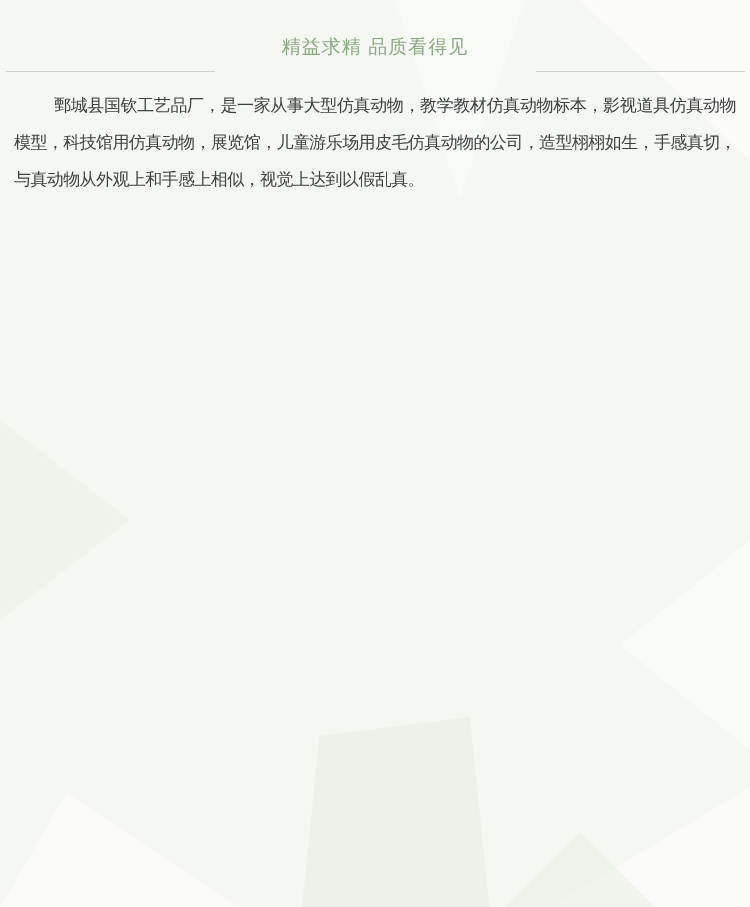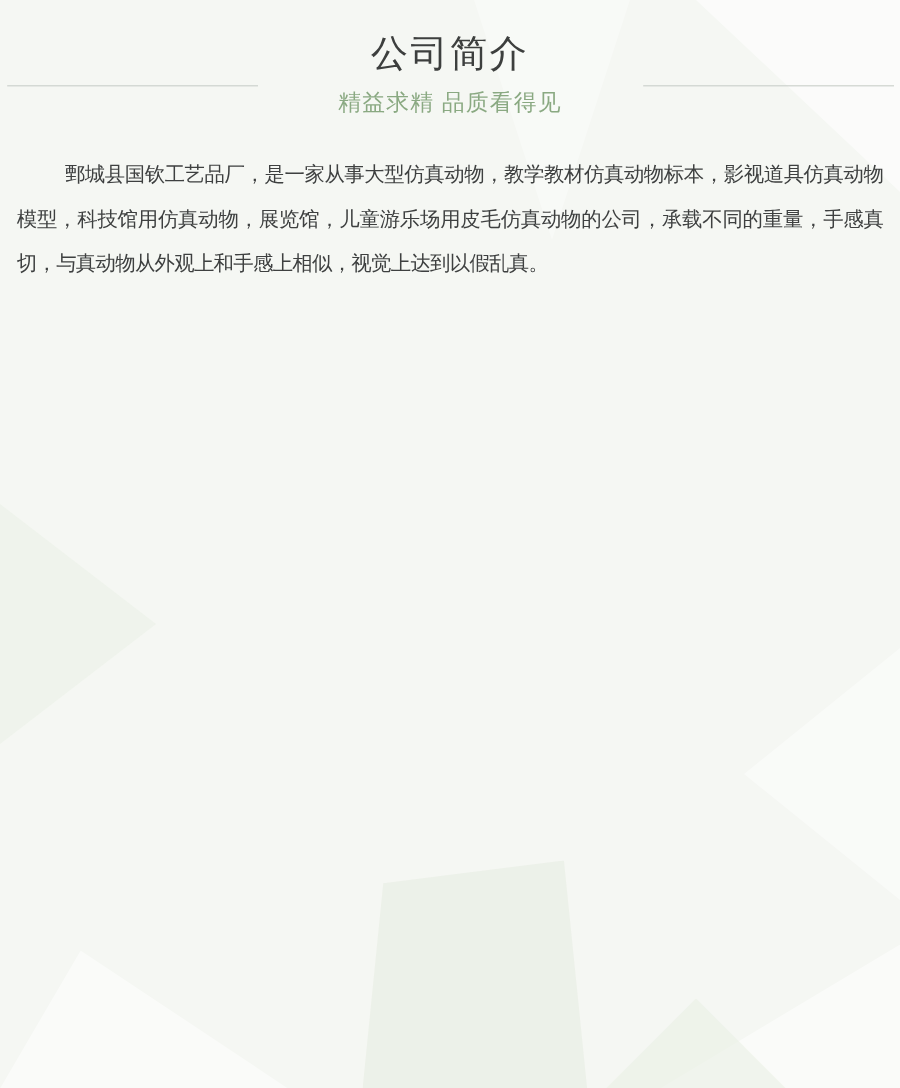--- a/index.html
+++ b/index.html
@@ -86,21 +86,20 @@
 <div class="bg-shape bg1"></div>
 <div class="bg-shape bg2"></div>
 <div class="bg-shape bg3"></div>
 <div class="bg-shape bg4"></div>
 <div class="bg-shape bg5"></div>
 <div class="bg-shape bg6"></div>
 <div class="bg-shape bg7"></div>
 <div class="bg-shape bg8"></div>
 
 <div class="header">
-  <div class="page-title">公司简介</div>
   <div class="divider divider-left"></div>
   <div class="divider divider-right"></div>
   <div class="page-subtitle">精益求精 品质看得见</div>
 </div>
 
 <div class="content">
-  <p>鄄城县国钦工艺品厂，是一家从事大型仿真动物，教学教材仿真动物标本，影视道具仿真动物模型，科技馆用仿真动物，展览馆，儿童游乐场用皮毛仿真动物的公司，承载不同的重量，手感真切，与真动物从外观上和手感上相似，视觉上达到以假乱真。</p>
+  <p>鄄城县国钦工艺品厂，是一家从事大型仿真动物，教学教材仿真动物标本，影视道具仿真动物模型，科技馆用仿真动物，展览馆，儿童游乐场用皮毛仿真动物的公司，造型栩栩如生，手感真切，与真动物从外观上和手感上相似，视觉上达到以假乱真。</p>
 </div>
 
 </body></html>

